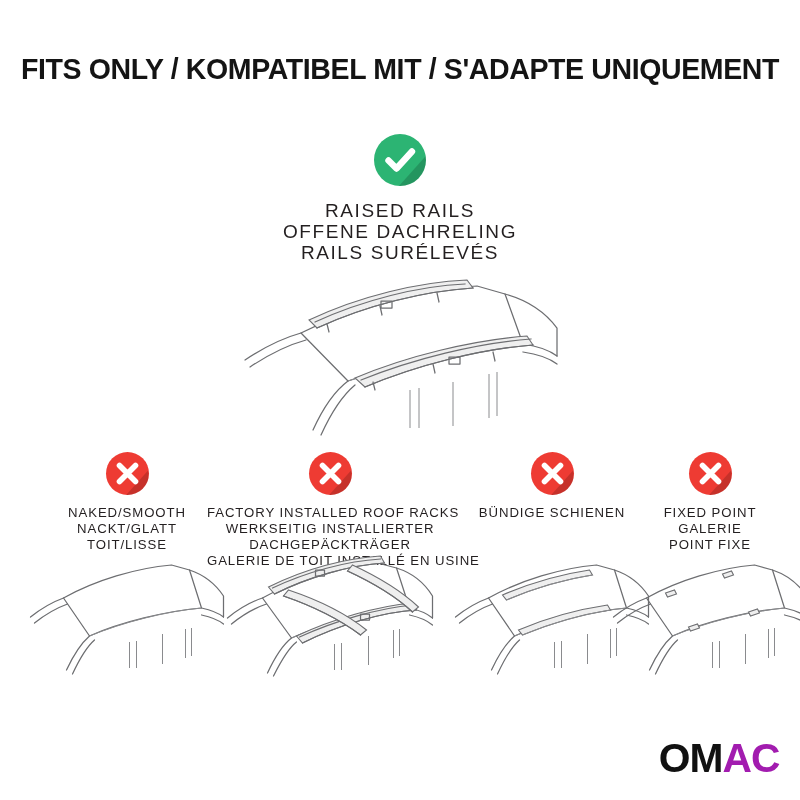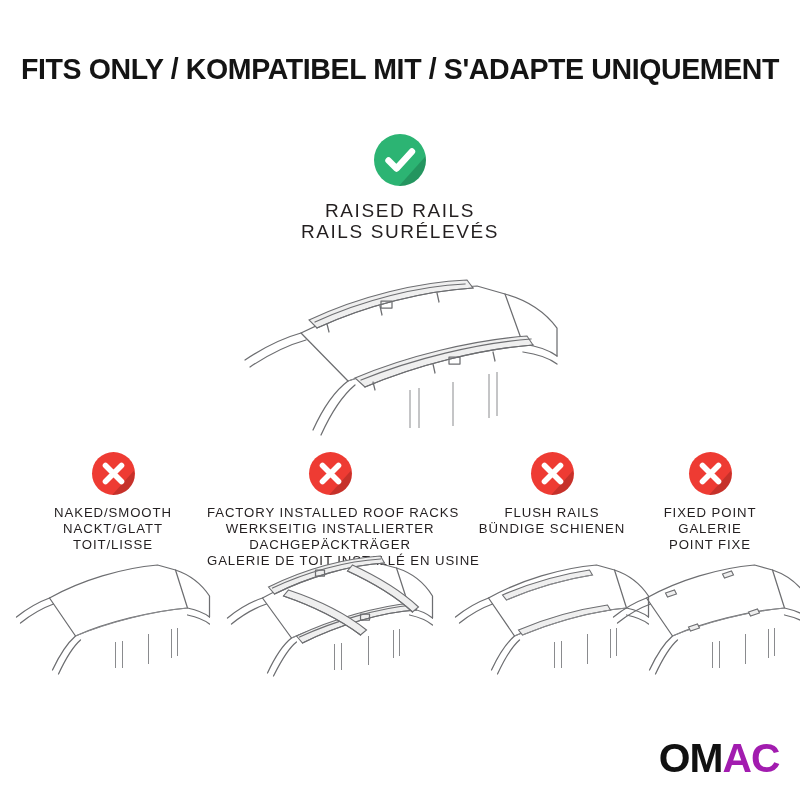--- a/index.html
+++ b/index.html
@@ -103,21 +103,21 @@
 
   .col-art {
     position: absolute;
     left: 50%;
     transform: translateX(-50%);
     width: 215px;
     height: 115px;
   }
 
   
-  #col-naked   { left:  13px; width: 200px; text-align: center; }
+  #col-naked   { left:  27px; width: 200px; text-align: center; }
   #col-factory { left: 207px; width: 246px; }
   #col-flush   { left: 452px; width: 200px; }
   #col-fixed   { left: 632px; width: 156px; }
 
   #col-naked   .col-art { top: 108px; }
   #col-factory .col-art { top: 100px; width: 235px; }
   #col-flush   .col-art { top: 108px; }
   #col-fixed   .col-art { top: 108px; }
 
   
@@ -148,20 +148,21 @@
 
   <div class="badge ok">
     <div class="shade"></div>
     <svg viewBox="0 0 52 52" width="52" height="52" aria-hidden="true">
       <path d="M14.5 26.5 L22.5 34.5 L38 17.5" fill="none" stroke="#ffffff" stroke-width="6.4" stroke-linecap="round" stroke-linejoin="round"></path>
     </svg>
   </div>
 
   <div class="hero-labels">
     <div>RAISED RAILS</div>
+    <div>OFFENE DACHRELING</div>
     <div>RAILS SURÉLEVÉS</div>
   </div>
 </div>
 
 <div class="hero-art">
   <svg viewBox="0 0 400 175" width="400" height="175" aria-hidden="true">
 
     <path class="line" d="M96 55 C150 28 215 10 272 8 L300 16 L318 66 C262 70 190 86 143 103 Z" fill="#ffffff"></path>
 
     <path class="line" d="M96 55 C78 60 58 70 40 82"></path>
@@ -283,21 +284,20 @@
   </div>
 
   <div class="col" id="col-flush">
     <div class="badge no">
       <div class="shade"></div>
       <svg viewBox="0 0 43 43" width="43" height="43" aria-hidden="true">
         <path d="M13.5 13.5 L29.5 29.5 M29.5 13.5 L13.5 29.5" stroke="#ffffff" stroke-width="5.6" stroke-linecap="round"></path>
       </svg>
     </div>
     <div class="col-labels">
-      <div>FLUSH RAILS</div>
       <div>BÜNDIGE SCHIENEN</div>
     </div>
     <div class="col-art">
       <svg viewBox="0 0 215 115" width="215" height="115" aria-hidden="true">
         <path class="line" d="M44 38 C76 20 117 8 152 5 L170 10 L182 48 C147 51 101 62 70 76 Z" fill="#ffffff"></path>
         <path class="line" d="M44 38 C33 42 21 49 11 57"></path>
         <path class="line" d="M48 44 C37 48 25 55 15 63"></path>
         <path class="line" d="M70 76 C62 83 54 95 47 110"></path>
         <path class="line" d="M75 80 C67 87 60 99 53 114"></path>
         <path class="line" d="M182 48 C191 50 199 53 204 57"></path>

